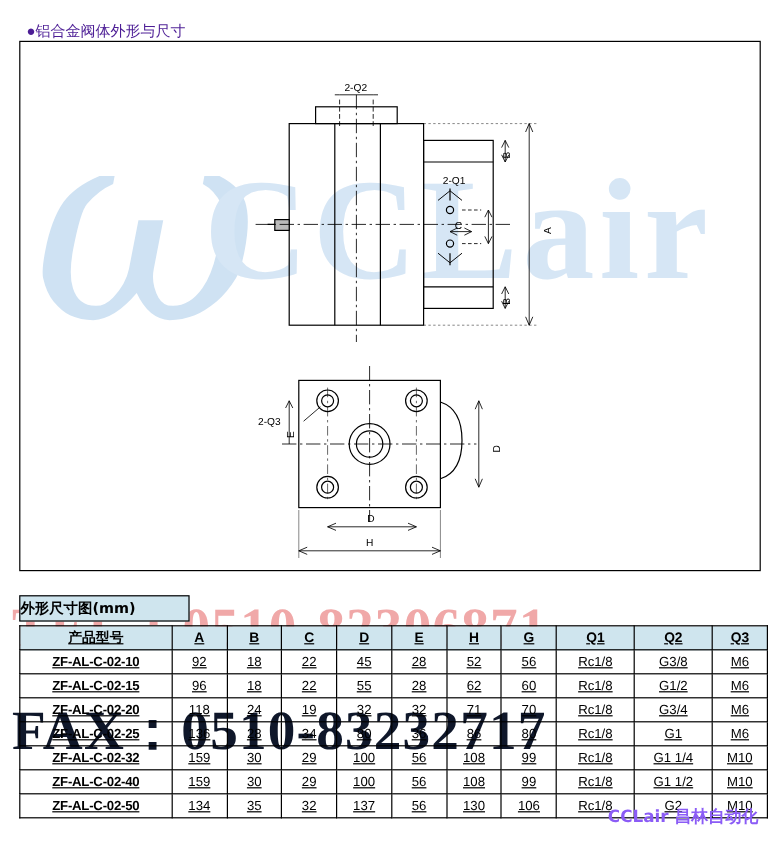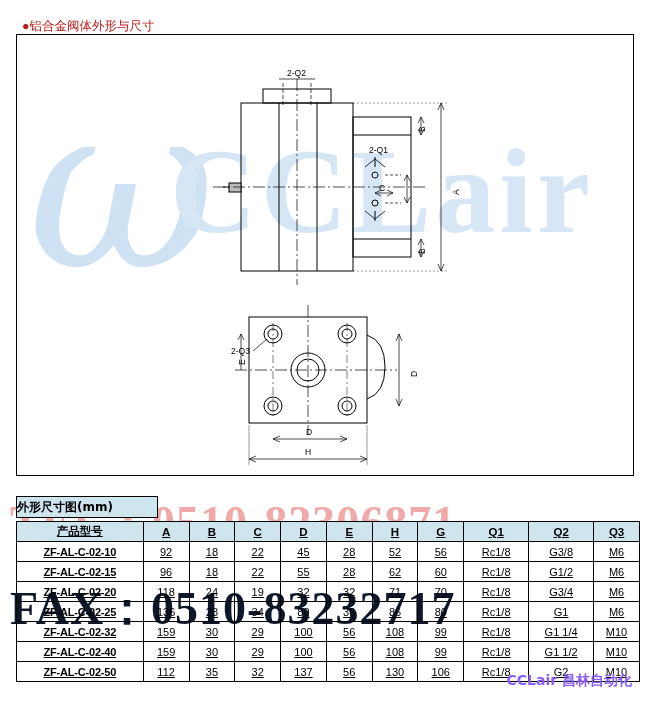--- a/index.html
+++ b/index.html
@@ -82,21 +82,21 @@
   #content {
     position: relative;
     z-index: 2;
   }
 
   .section-title {
     position: absolute;
     left: 22px;
     top: 18px;
     font-size: 12.5px;
-    color: #b91c1c;
+    color: #4c1d95;
     font-family: Liberation Mono, monospace;
   }
 
   .drawing-box {
     position: absolute;
     left: 16px;
     top: 34px;
     width: 616px;
     height: 440px;
     border: 1px solid #000;
@@ -276,21 +276,21 @@
 
         <line x1="232" y1="424" x2="350" y2="424" stroke-width="0.7"></line>
         <path d="M232 424 l7 -3 M232 424 l7 3 M350 424 l-7 -3 M350 424 l-7 3" stroke-width="0.7"></path>
         <line x1="232" y1="390" x2="232" y2="430" stroke-width="0.4"></line>
         <line x1="350" y1="390" x2="350" y2="430" stroke-width="0.4"></line>
       </g>
     </svg>
 
     <div class="lbl" style="left:270px; top:33px;">2-Q2</div>
     <div class="lbl" style="left:352px; top:110px;">2-Q1</div>
-    <div class="lbl" style="left:214px; top:311px;">2-Q3</div>
+    <div class="lbl" style="left:198px; top:311px;">2-Q3</div>
 
     <div class="lbl rot" style="left:434px; top:160px;">A</div>
     <div class="lbl rot" style="left:400px; top:97px;">B</div>
     <div class="lbl rot" style="left:400px; top:219px;">B</div>
     <div class="lbl" style="left:362px; top:148px;">C</div>
 
     <div class="lbl rot" style="left:220px; top:330px;">E</div>
     <div class="lbl rot" style="left:392px; top:342px;">D</div>
     <div class="lbl" style="left:289px; top:392px;">D</div>
     <div class="lbl" style="left:288px; top:412px;">H</div>
@@ -388,21 +388,21 @@
         <td>100</td>
         <td>56</td>
         <td>108</td>
         <td>99</td>
         <td>Rc1/8</td>
         <td>G1 1/2</td>
         <td>M10</td>
       </tr>
       <tr>
         <td>ZF-AL-C-02-50</td>
-        <td>112</td>
+        <td>134</td>
         <td>35</td>
         <td>32</td>
         <td>137</td>
         <td>56</td>
         <td>130</td>
         <td>106</td>
         <td>Rc1/8</td>
         <td>G2</td>
         <td>M10</td>
       </tr>

